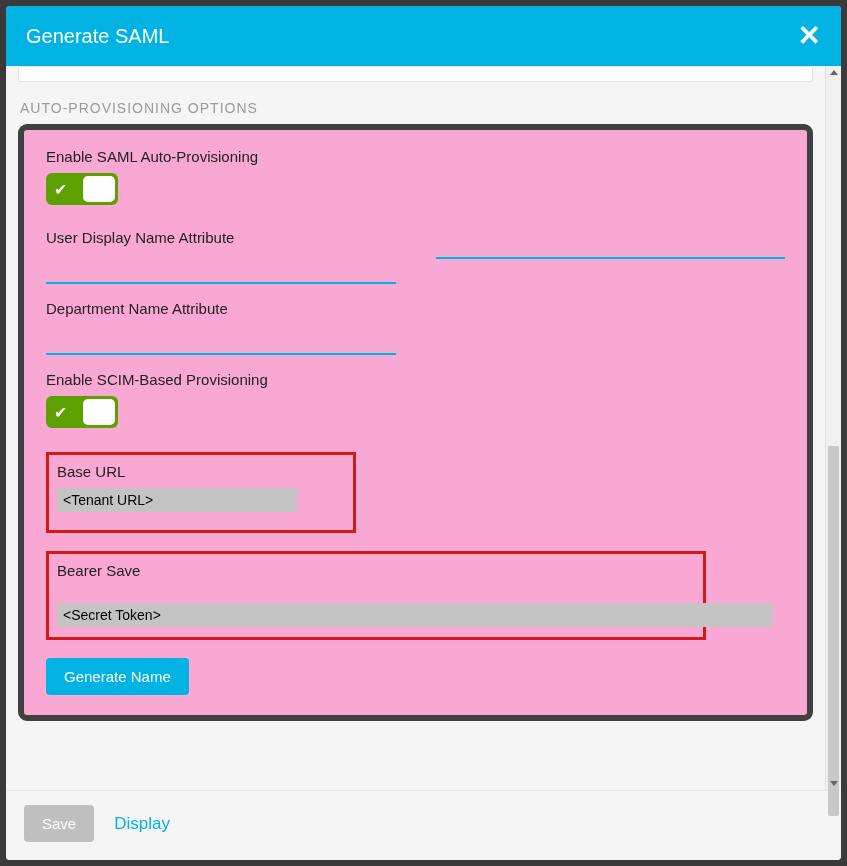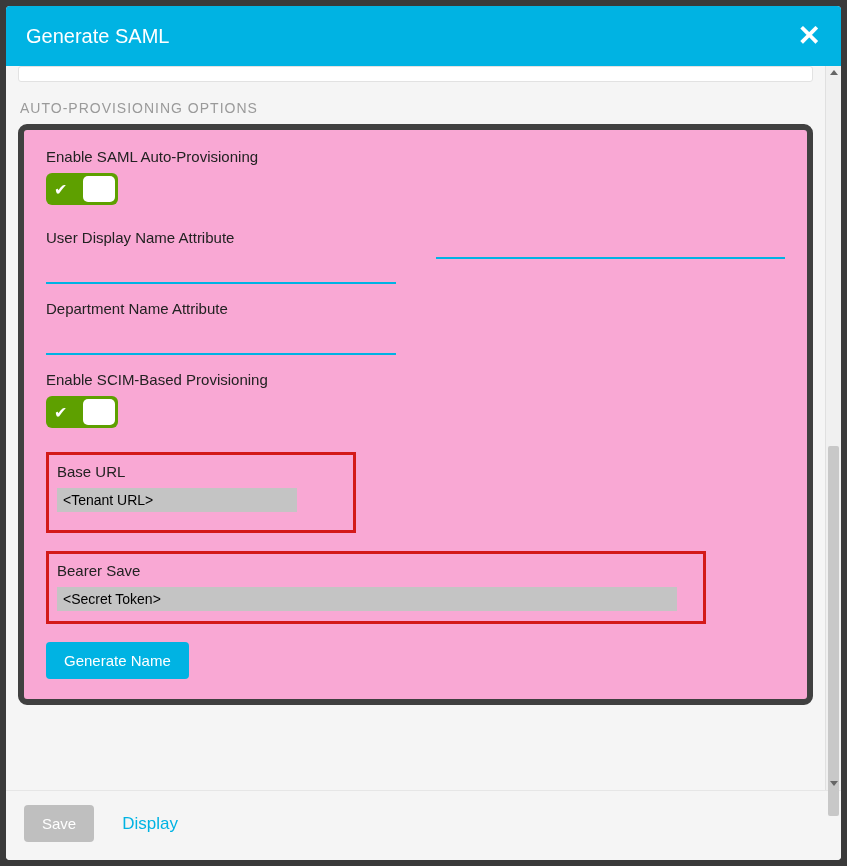--- a/index.html
+++ b/index.html
@@ -144,41 +144,41 @@
       margin-bottom: 16px;
     }
     .readonly-value {
       background: #c4c4c4;
       padding: 4px 6px;
       font-size: 14px;
       color: #000;
       display: inline-block;
     }
     .readonly-value.short { width: 240px; }
-    .readonly-value.long { width: 620px; }
+    .readonly-value.long { width: 716px; margin-top: 16px; }
     .highlight-box {
       border: 3px solid #d41919;
       padding: 8px 8px 10px;
       margin-bottom: 18px;
     }
     .btn {
       border: none;
       border-radius: 4px;
       padding: 10px 18px;
       font-size: 15px;
       cursor: pointer;
     }
     .btn-primary { background: #00b3e3; color: #fff; }
     .btn-disabled { background: #bfbfbf; color: #fff; cursor: default; }
     .modal-footer {
       background: #f5f5f5;
       padding: 14px 18px 18px;
       display: flex;
       align-items: center;
-      gap: 28px;
+      gap: 20px;
       border-top: 1px solid #e6e6e6;
     }
     .link-cancel {
       color: #00b3e3;
       font-size: 17px;
       cursor: pointer;
     }
   </style>
 </head>
 <body>

